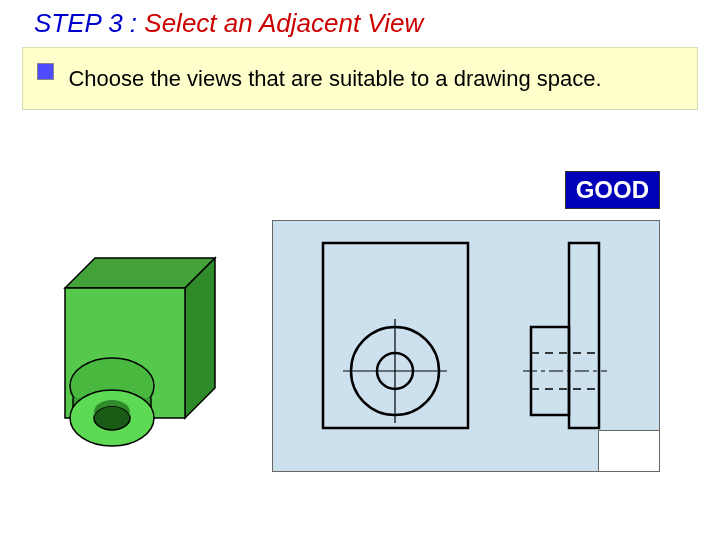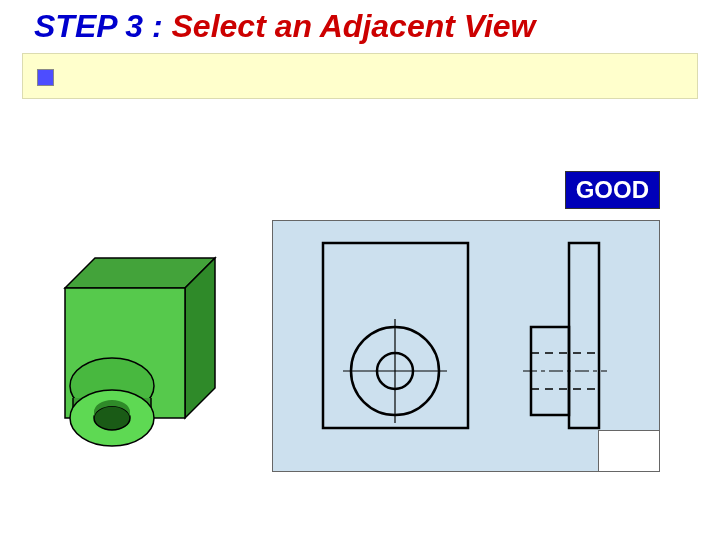--- a/index.html
+++ b/index.html
@@ -5,22 +5,22 @@
   body {
     margin: 0;
     padding: 0;
     width: 720px;
     height: 540px;
     background: #ffffff;
     font-family: Arial, sans-serif;
     position: relative;
   }
   .title {
-    font-size: 32px;
-    font-weight: bold;
+    font-size: 26px;
+    font-weight: normal;
     font-style: italic;
     padding: 8px 0 8px 34px;
     border-radius: 20px;
   }
   .title .step { color: #0000cd; }
   .title .rest { color: #cc0000; }
   .desc-box {
     margin: 0 22px 0 22px;
     background: #ffffcc;
     border: 1px solid #dcdcb0;
@@ -84,20 +84,21 @@
 </style>
 </head>
 <body>
 
 <div class="title">
   <span class="step">STEP 3 : </span><span class="rest">Select an Adjacent  View</span>
 </div>
 
 <div class="desc-box">
   <span class="bullet"></span>
+  <span class="desc-text">Choose the views that are suitable to a drawing space.</span>
 </div>
 
 <div class="good-badge">GOOD</div>
 
 <div class="drawing-panel">
   <svg width="386" height="250" viewBox="0 0 386 250">
 
     <rect x="50" y="22" width="145" height="185" fill="none" stroke="#000" stroke-width="2.5"></rect>
 
     <circle cx="122" cy="150" r="44" fill="none" stroke="#000" stroke-width="2.5"></circle>

